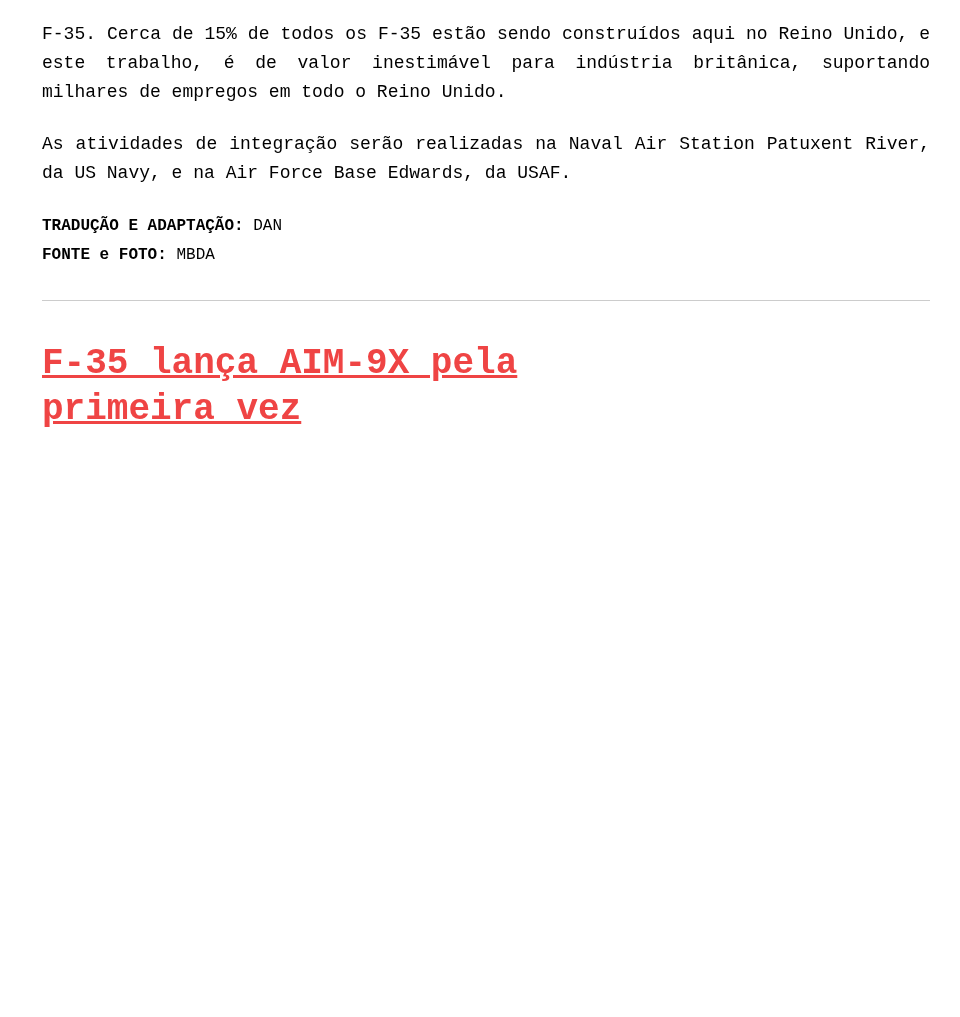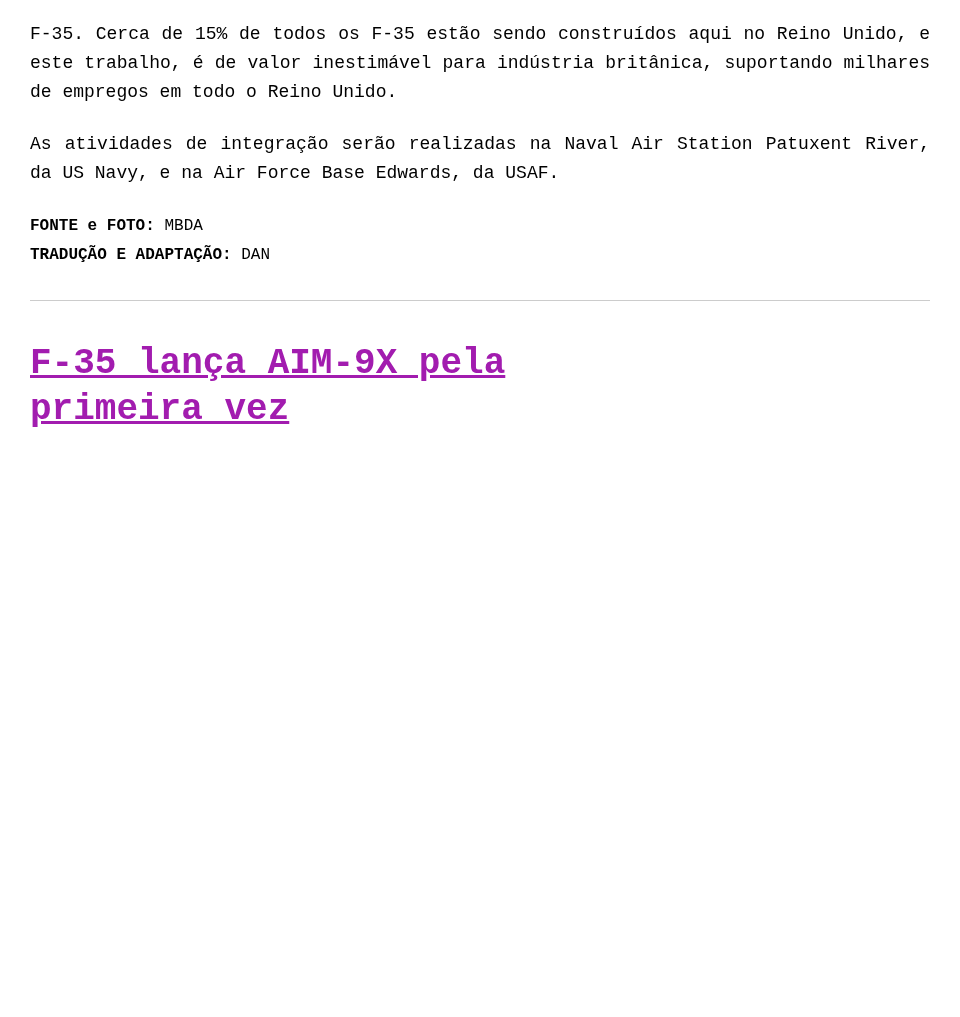--- a/index.html
+++ b/index.html
@@ -14,20 +14,21 @@
       font-size: 18px;
       line-height: 1.6;
       color: #000000;
       padding: 20px 30px;
       width: 960px;
       min-height: 1017px;
     }
 
     .content-area {
       max-width: 900px;
+      margin-left: 12px;
     }
 
     .paragraph {
       margin-bottom: 24px;
       text-align: justify;
     }
 
     .divider {
       border: none;
       border-top: 1px solid #cccccc;
@@ -41,21 +42,21 @@
     .credits-line {
       font-size: 16px;
       line-height: 1.8;
     }
 
     .credits-bold {
       font-weight: bold;
     }
 
     .heading-link {
-      color: #a21caf;
+      color: #ef4444;
       text-decoration: underline;
       font-size: 36px;
       font-weight: bold;
       line-height: 1.3;
       display: block;
       margin-top: 10px;
     }
 
     .heading-section {
       margin-top: 10px;
@@ -67,24 +68,24 @@
 <div class="content-area">
 
   <p class="paragraph">F-35. Cerca de 15% de todos os F-35 estão sendo construídos aqui no Reino Unido, e este trabalho, é de valor inestimável para indústria britânica, suportando milhares de empregos em todo o Reino Unido.</p>
 
 
 
   <p class="paragraph">As atividades de integração serão realizadas na Naval Air Station Patuxent River, da US Navy, e na Air Force Base Edwards, da USAF.</p>
 
   <div class="footer-credits">
     <div class="credits-line">
-      <span class="credits-bold">FONTE e FOTO:</span><span> MBDA</span>
+      <span class="credits-bold">TRADUÇÃO E ADAPTAÇÃO:</span><span> DAN</span>
     </div>
     <div class="credits-line">
-      <span class="credits-bold">TRADUÇÃO E ADAPTAÇÃO:</span><span> DAN</span>
+      <span class="credits-bold">FONTE e FOTO:</span><span> MBDA</span>
     </div>
   </div>
 
   <hr class="divider">
 
   <div class="heading-section">
     <a class="heading-link" href="#">
       <span>F-35 lança AIM-9X pela</span><br>
       <span>primeira vez</span>
     </a>

